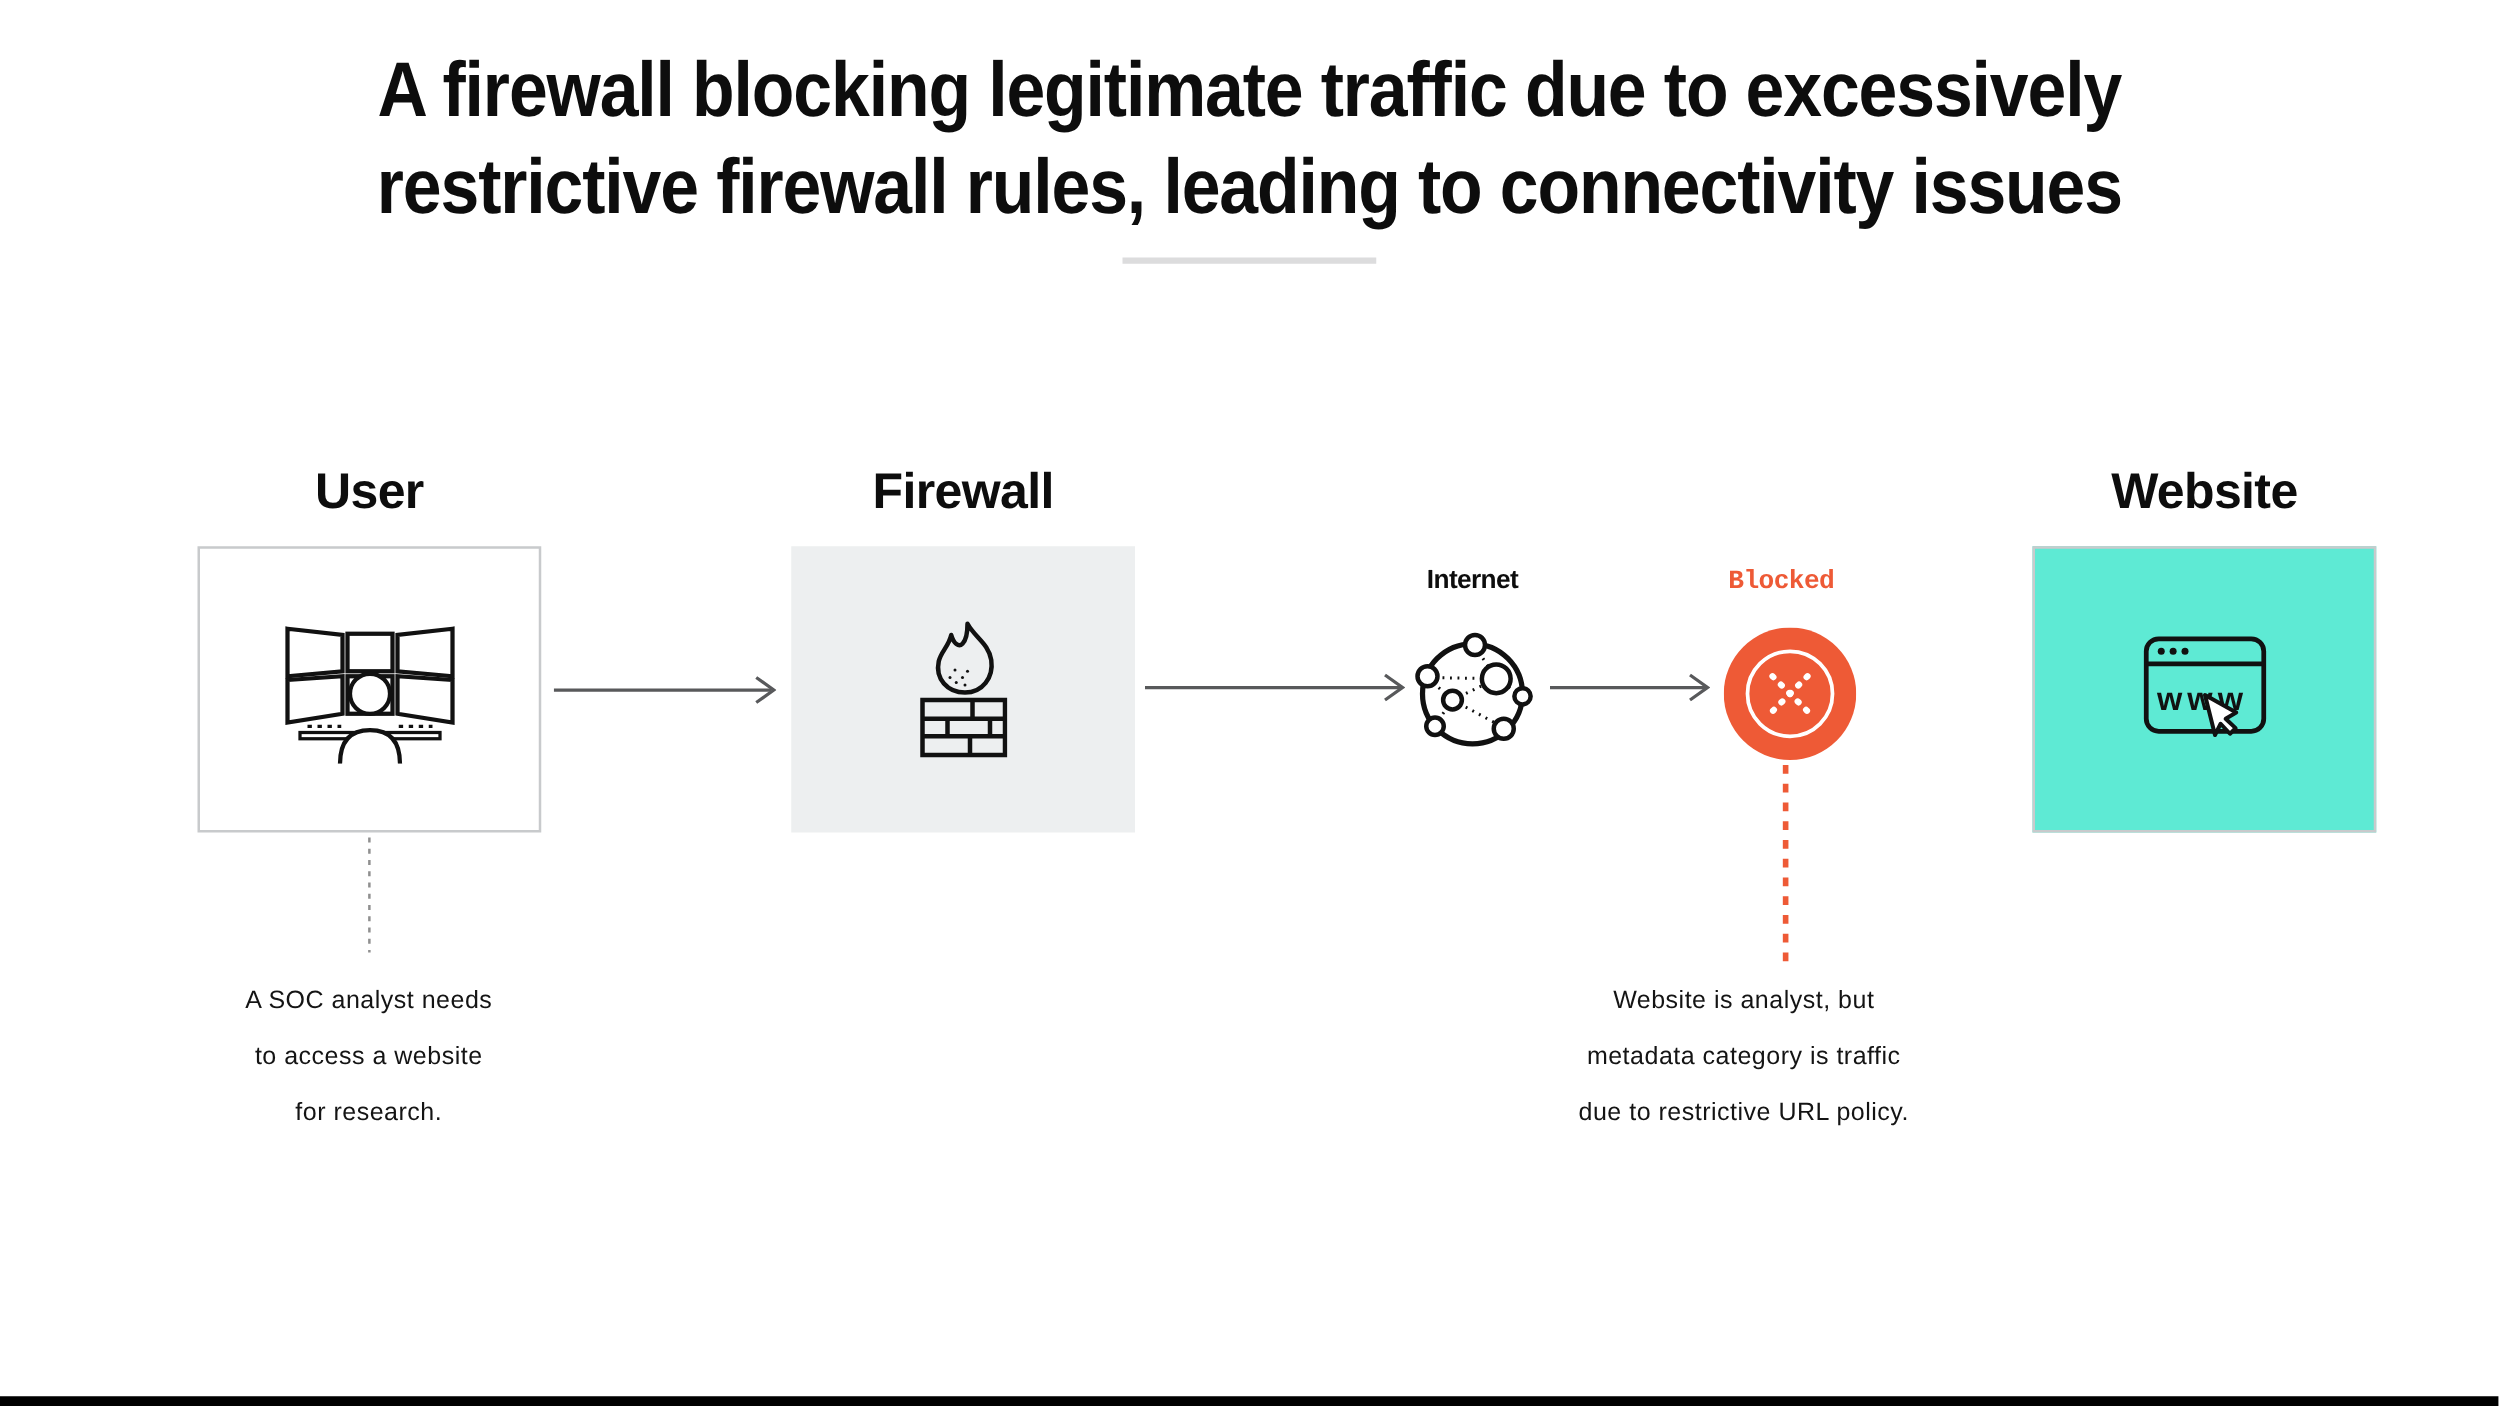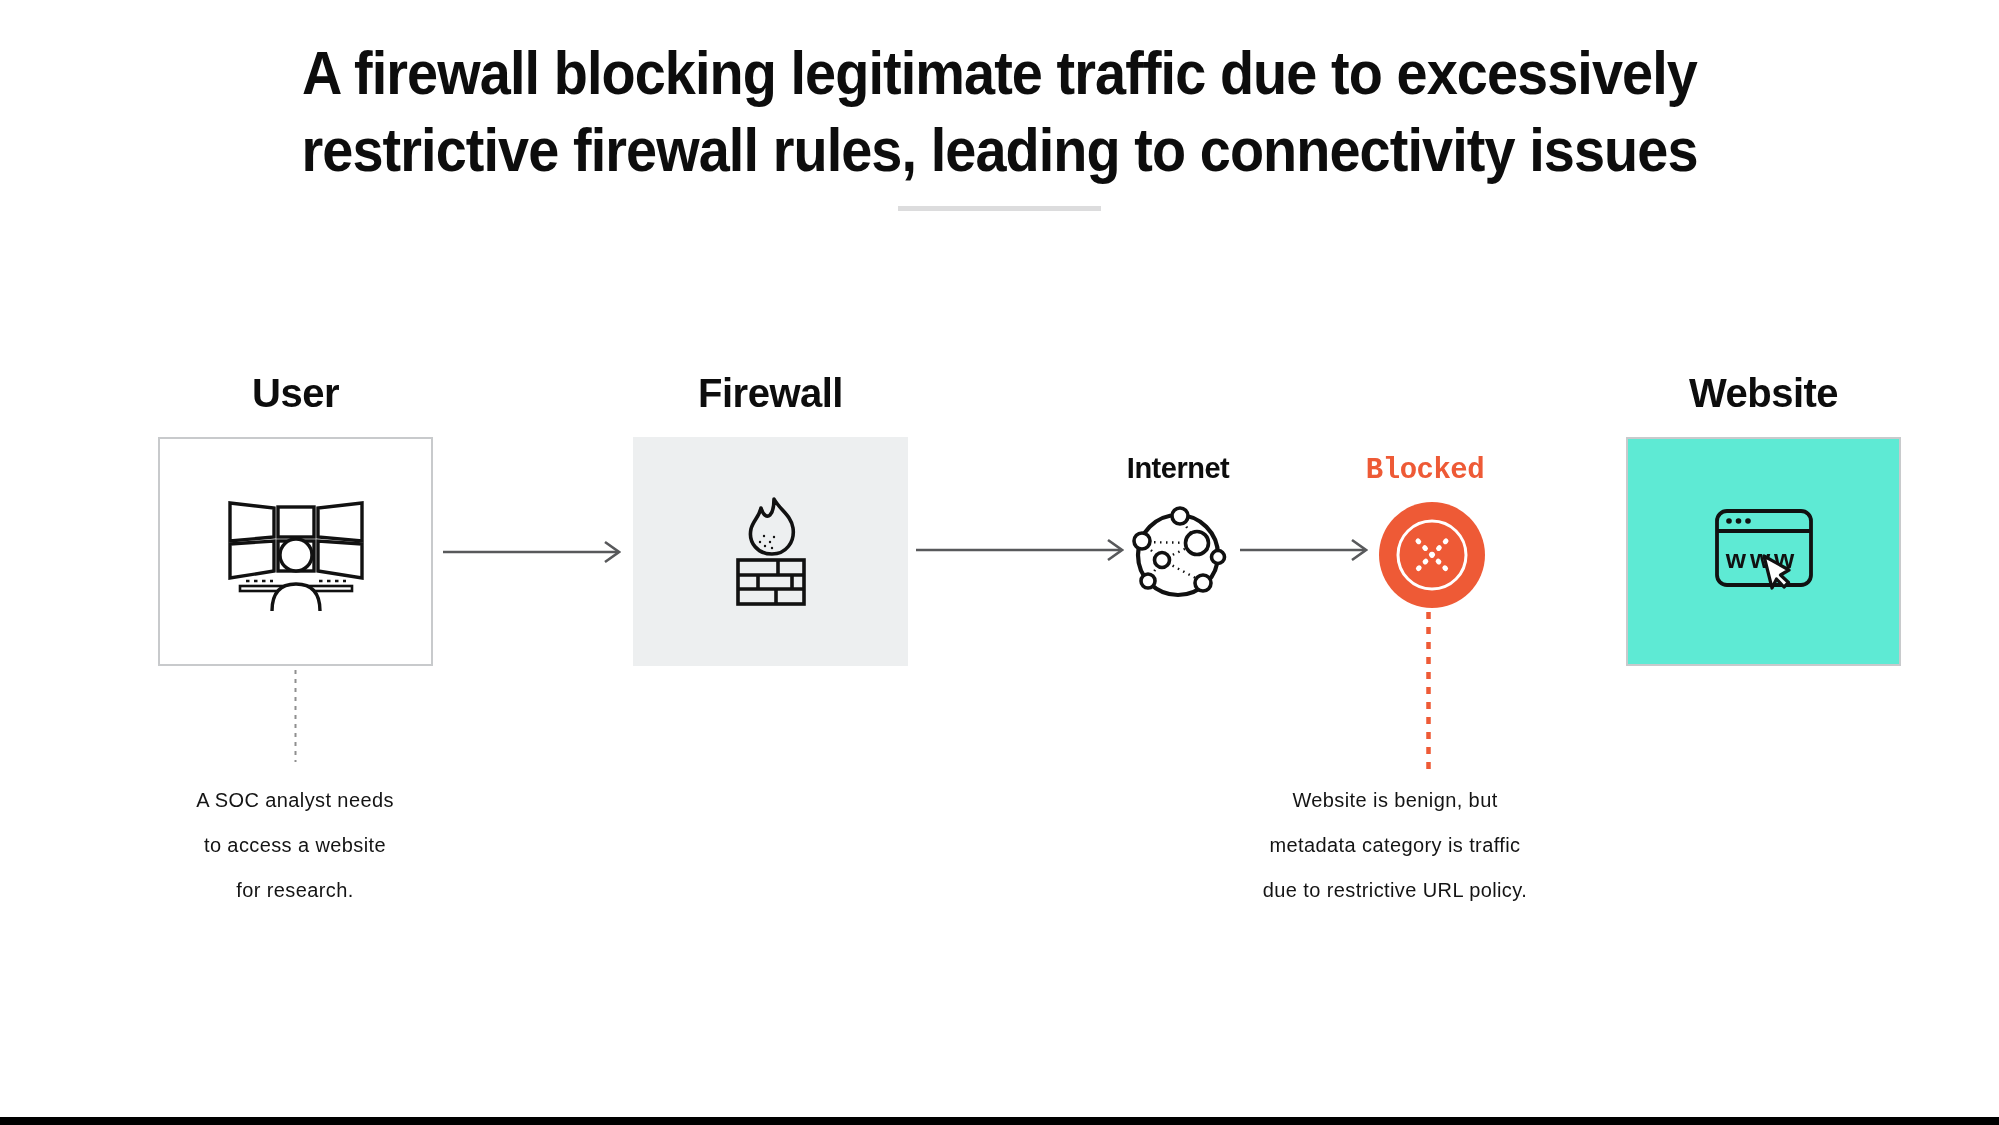--- a/index.html
+++ b/index.html
@@ -12,21 +12,21 @@
     font-weight:bold;font-size:62px;line-height:77px;letter-spacing:-1px;
     color:#0d0d0d;transform:scaleX(.9);transform-origin:50% 0;
   }
   .divider{position:absolute;left:898px;top:206px;width:203px;height:5px;background:#dcdcdd;}
 
   .node-label{position:absolute;text-align:center;font-weight:bold;color:#0d0d0d;letter-spacing:-.5px;}
   .lbl-big{font-size:40px;top:371px;width:275px;}
   .lbl-user{left:158px;}
   .lbl-firewall{left:633px;}
   .lbl-website{left:1626px;}
-  .lbl-small{font-size:29px;width:200px;text-align:center;}
+  .lbl-small{font-size:21px;width:200px;text-align:center;}
   .lbl-internet{left:1078px;top:452px;}
   .lbl-blocked{left:1325px;top:454px;color:#EE5A36;font-family:Liberation Mono, monospace;}
 
   .box{position:absolute;top:437px;width:275px;height:229px;display:flex;align-items:center;justify-content:center;box-sizing:border-box;}
   .box-user{left:158px;background:#fff;border:2px solid #c8cacc;}
   .box-firewall{left:633px;background:#edeff0;}
   .box-website{left:1626px;background:#5eead4;border:2px solid #c8cacc;}
 
   .abs{position:absolute;}
   .caption{position:absolute;top:778px;text-align:center;font-size:20px;line-height:45px;letter-spacing:.4px;color:#141414;font-weight:normal;}
@@ -167,20 +167,20 @@
     <line x1="3.5" y1="2" x2="3.5" y2="162" stroke="#EE5A36" stroke-width="4.5" stroke-dasharray="7 8"></line>
   </svg>
 
   <div class="caption caption-left">
     <div>A SOC analyst needs</div>
     <div>to access a website</div>
     <div>for research.</div>
   </div>
 
   <div class="caption caption-right">
-    <div>Website is benign, but</div>
+    <div>Website is analyst, but</div>
     <div>metadata category is traffic</div>
     <div>due to restrictive URL policy.</div>
   </div>
 
   <div class="bottom-bar"></div>
 
 </div>
 
 </body></html>

